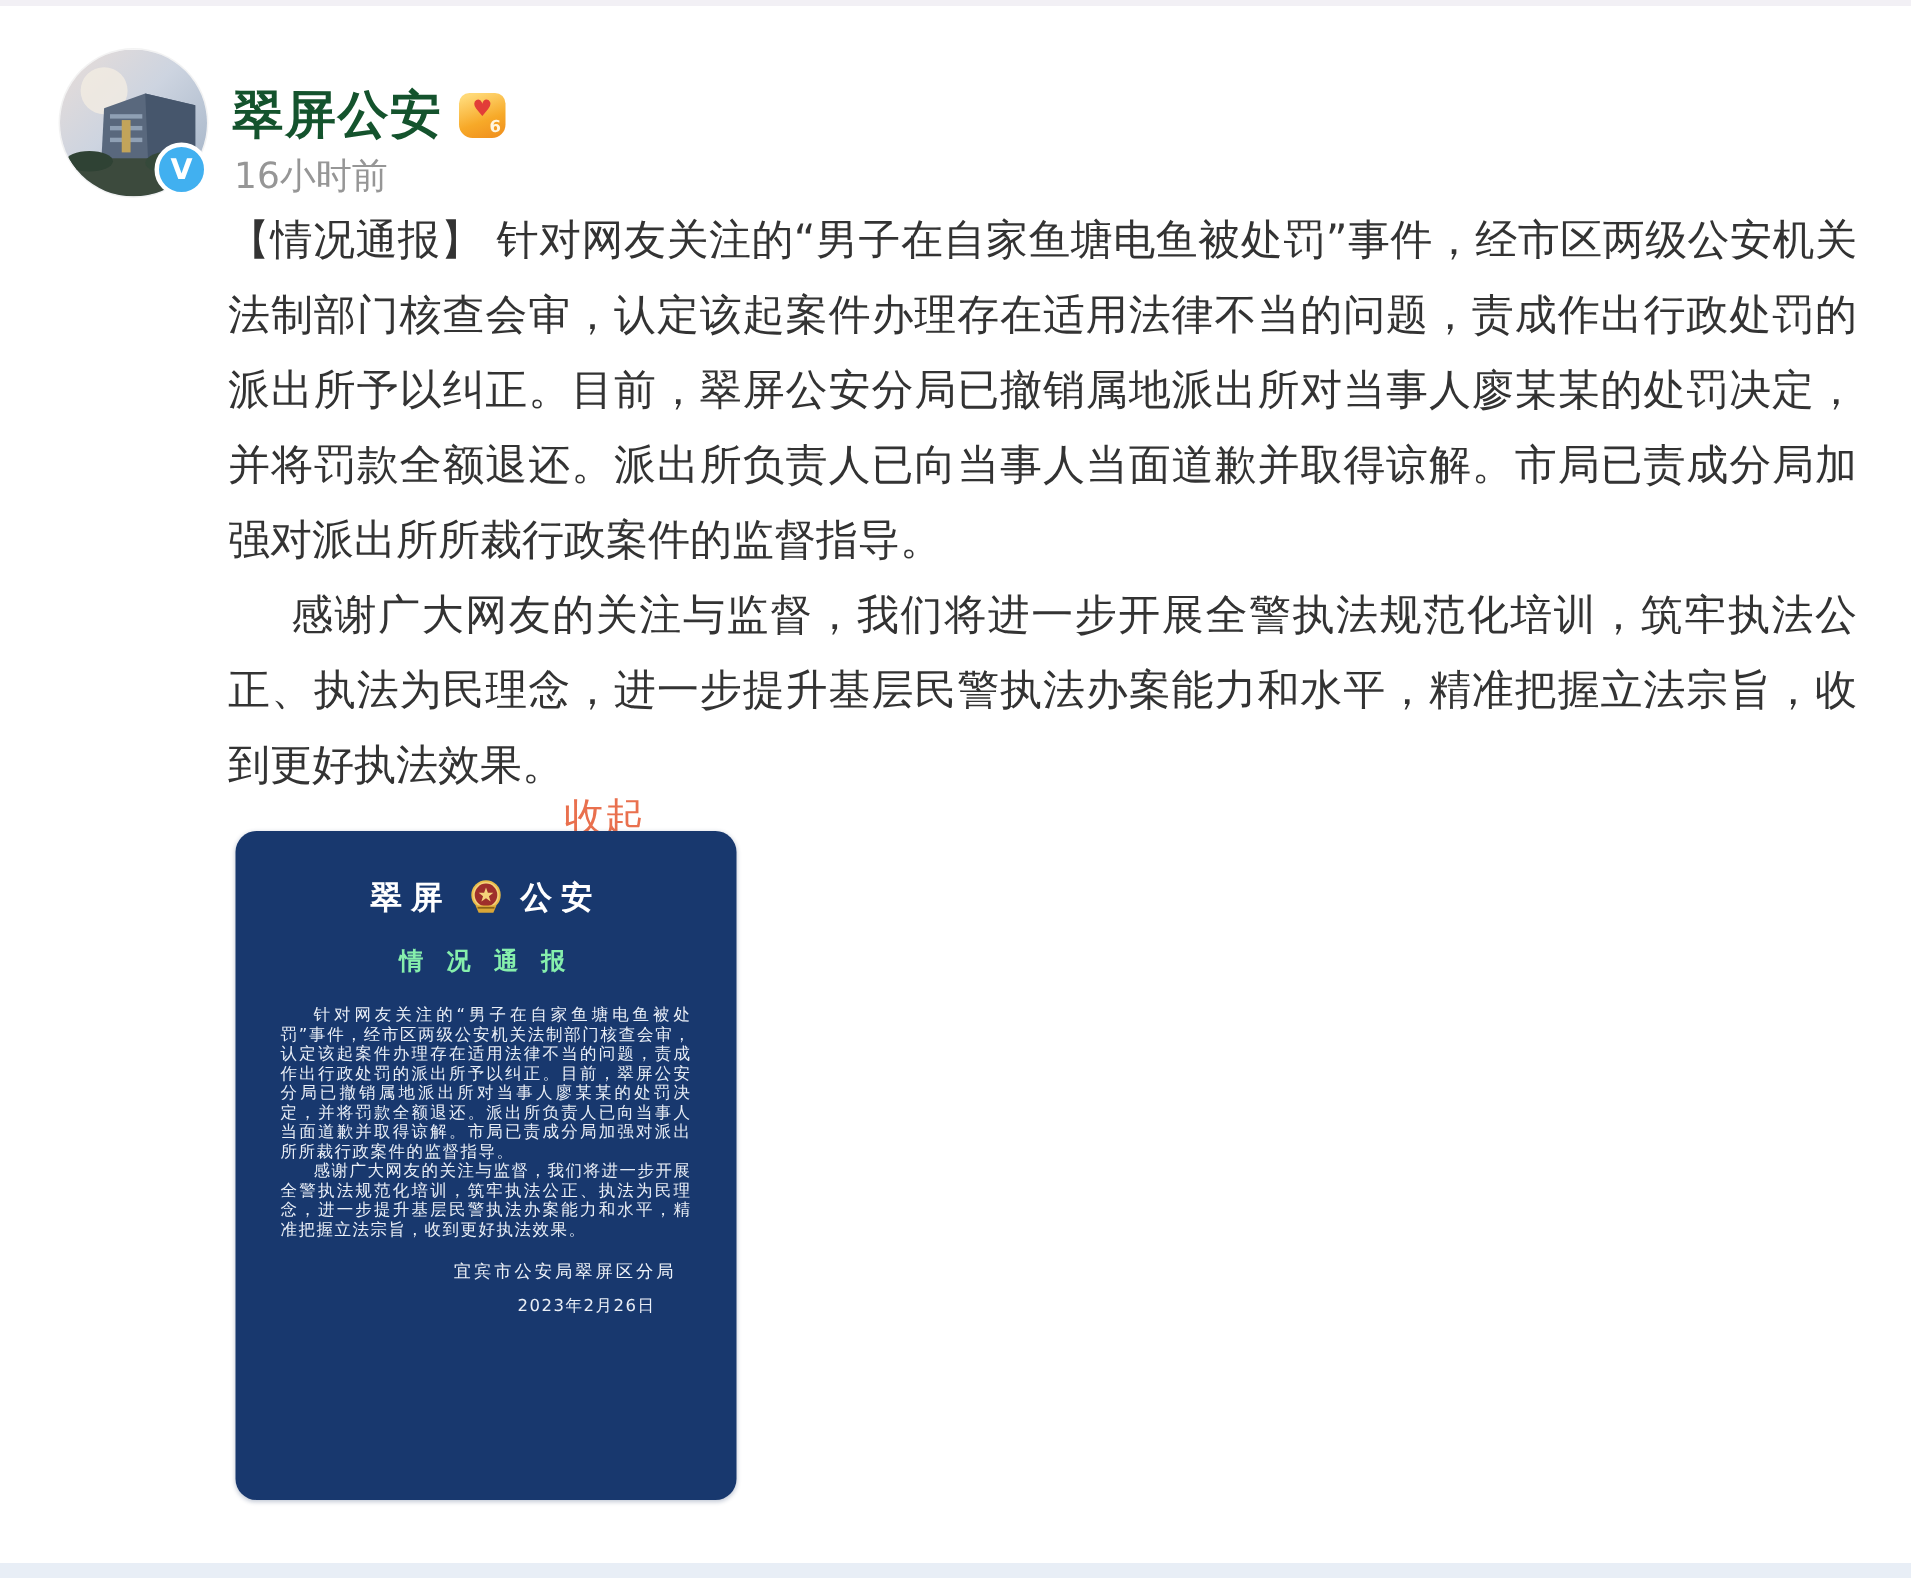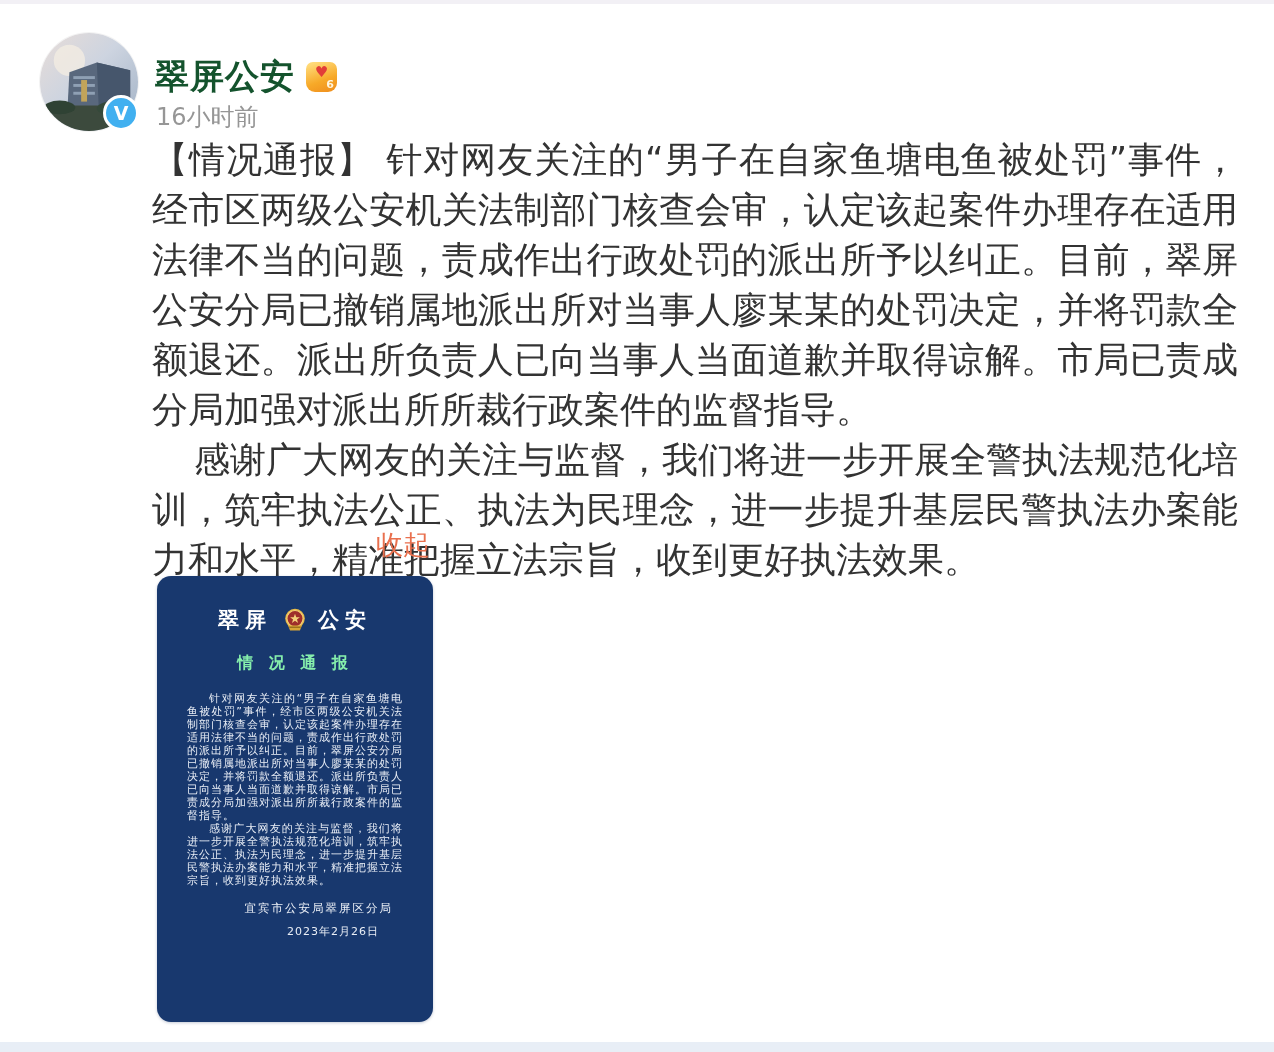--- a/index.html
+++ b/index.html
@@ -54,36 +54,36 @@
     color:#fff6e0; font-size:11px; font-weight:bold;
   }
   .timestamp {
     position:absolute; left:156px; top:101px;
     font-size:24px; color:#969696; cursor:pointer;
   }
 
   
   .post-text {
     position:absolute; left:152px; top:135px; width:1086px;
-    font-size:36px; line-height:50px; color:#333333;
+    font-size:28px; line-height:50px; color:#333333;
     text-align:justify;
   }
   .post-text p { margin:0; }
   .post-text p.indent { text-indent:42px; }
 
   .collapse-link {
     position:absolute; left:376px; top:527px;
     font-size:27px; color:#e9704e; cursor:pointer;
     text-decoration:none;
   }
 
   
   .notice-card {
-    position:absolute; left:157px; top:576px;
-    width:276px; height:446px;
+    position:absolute; left:157px; top:554px;
+    width:334px; height:446px;
     background:#18386e;
     border-radius:14px;
     padding:30px 30px 4px 30px;
     color:#eef2f8;
     cursor:pointer;
     box-shadow:0 1px 3px rgba(20,45,90,.25);
   }
   .card-title {
     display:flex; align-items:center; justify-content:center; gap:9px;
     font-size:21px; font-weight:700; letter-spacing:6px; color:#ffffff;

